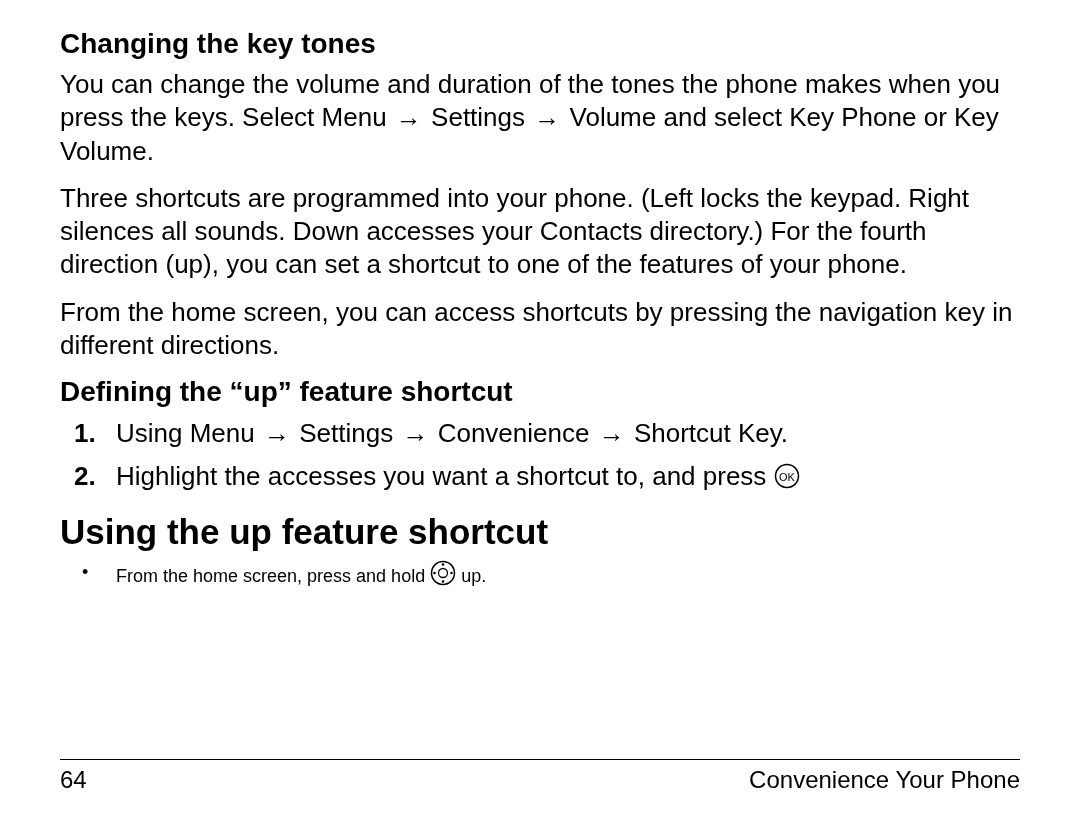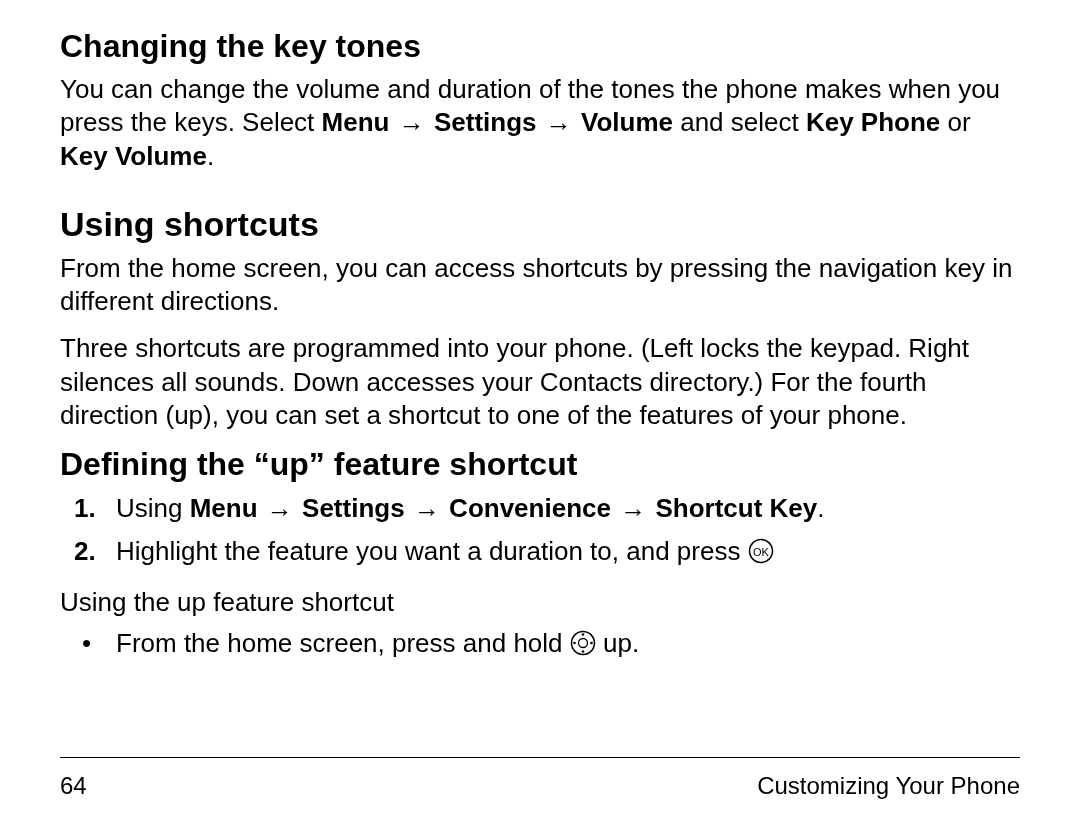--- a/index.html
+++ b/index.html
@@ -12,35 +12,35 @@
     color: #000;
   }
   .page {
     box-sizing: border-box;
     padding: 28px 60px 0 60px;
     width: 1080px;
     height: 834px;
     position: relative;
   }
   h3.sub {
-    font-size: 32px;
+    font-size: 28px;
     font-weight: bold;
     margin: 0 0 8px 0;
   }
   h2.section {
     font-size: 34px;
     font-weight: bold;
     margin: 32px 0 8px 0;
   }
   p.body {
     font-size: 26px;
     line-height: 1.28;
     margin: 0 0 14px 0;
   }
-  .bold { font-weight: bold; }
+  .bold { font-weight: normal; }
   .arrow {
     font-family: Arial, sans-serif;
     padding: 0 2px;
   }
   ol.steps {
     margin: 6px 0 14px 0;
     padding-left: 56px;
     font-size: 26px;
     counter-reset: step;
   }
@@ -51,50 +51,50 @@
     margin-bottom: 8px;
     line-height: 1.35;
   }
   ol.steps > li::before {
     content: counter(step) ".";
     font-weight: bold;
     position: absolute;
     left: -42px;
   }
   h4.minor {
-    font-size: 26px;
-    font-weight: normal;
+    font-size: 35px;
+    font-weight: bold;
     margin: 12px 0 6px 0;
   }
   ul.bullets {
     margin: 8px 0 0 0;
     padding-left: 56px;
-    font-size: 26px;
+    font-size: 18px;
   }
   ul.bullets > li {
     list-style: none;
     position: relative;
     line-height: 1.35;
   }
   ul.bullets > li::before {
     content: "•";
     position: absolute;
     left: -34px;
   }
   .inline-icon {
     display: inline-block;
     vertical-align: -4px;
   }
   .footer {
     position: absolute;
     left: 60px;
     right: 60px;
-    bottom: 34px;
+    bottom: 40px;
     border-top: 1px solid #000;
-    padding-top: 14px;
+    padding-top: 6px;
     font-size: 24px;
   }
   .footer-row {
     display: flex;
     justify-content: space-between;
   }
 </style>
 </head>
 <body>
 
@@ -103,37 +103,36 @@
   <h3 class="sub">Changing the key tones</h3>
   <p class="body">
     <span>You can change the volume and duration of the tones the phone makes when you press the keys. Select</span>
     <span class="bold">Menu</span>
     <span class="arrow">→</span>
     <span class="bold">Settings</span>
     <span class="arrow">→</span>
     <span class="bold">Volume</span><span> and select </span><span class="bold">Key Phone</span><span> or </span><span class="bold">Key Volume</span><span>.</span>
   </p>
 
-  <h2 class="section">Using shortcuts</h2>
+  <p class="body">Three shortcuts are programmed into your phone. (Left locks the keypad. Right silences all sounds. Down accesses your Contacts directory.) For the fourth direction (up), you can set a shortcut to one of the features of your phone.</p>
   <p class="body">From the home screen, you can access shortcuts by pressing the navigation key in different directions.</p>
-  <p class="body">Three shortcuts are programmed into your phone. (Left locks the keypad. Right silences all sounds. Down accesses your Contacts directory.) For the fourth direction (up), you can set a shortcut to one of the features of your phone.</p>
 
   <h3 class="sub">Defining the “up” feature shortcut</h3>
   <ol class="steps">
     <li>
       <span>Using </span><span class="bold">Menu</span>
       <span class="arrow">→</span>
       <span class="bold">Settings</span>
       <span class="arrow">→</span>
       <span class="bold">Convenience</span>
       <span class="arrow">→</span>
       <span class="bold">Shortcut Key</span><span>.</span>
     </li>
     <li>
-      <span>Highlight the feature you want a duration to, and press </span>
+      <span>Highlight the accesses you want a shortcut to, and press </span>
       <span class="inline-icon">
         <svg width="26" height="26" viewBox="0 0 26 26">
           <circle cx="13" cy="13" r="11.5" fill="none" stroke="#000" stroke-width="1.5"></circle>
           <text x="13" y="17.5" text-anchor="middle" font-family="Arial" font-size="11" font-weight="normal">OK</text>
         </svg>
       </span>
     </li>
   </ol>
 
   <h4 class="minor">Using the up feature shortcut</h4>
@@ -150,17 +149,17 @@
           <circle cx="21.5" cy="13" r="1.3" fill="#000"></circle>
         </svg>
       </span>
       <span> up.</span>
     </li>
   </ul>
 
   <div class="footer">
     <div class="footer-row">
       <span>64</span>
-      <span>Customizing Your Phone</span>
+      <span>Convenience Your Phone</span>
     </div>
   </div>
 
 </div>
 
 </body></html>

